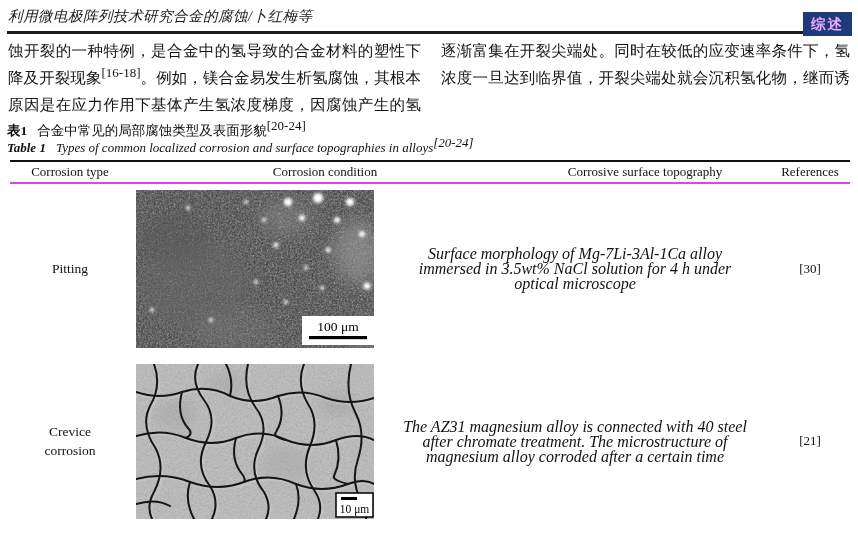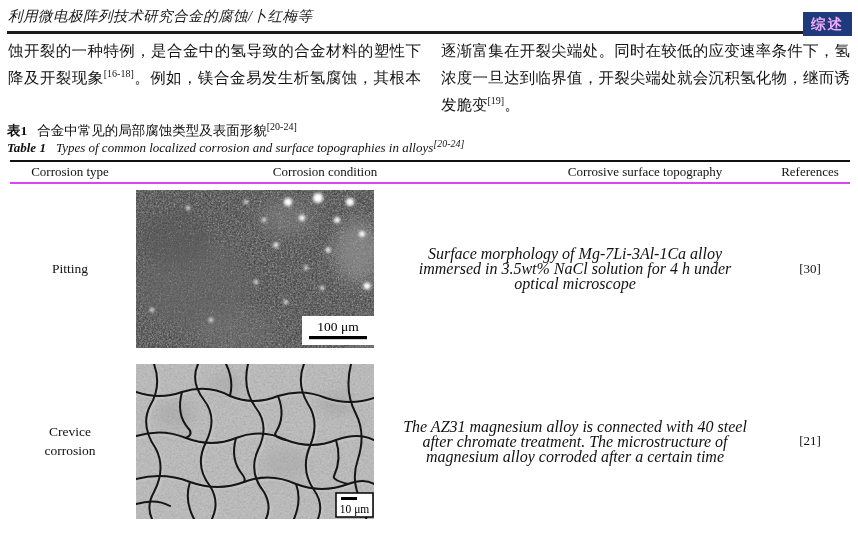--- a/index.html
+++ b/index.html
@@ -18,21 +18,21 @@
     left:803px;top:12px;width:49px;height:24px;background:#1e3a7b;color:#f0abfc;
     font-size:14.5px;font-weight:bold;display:flex;align-items:center;justify-content:center;
     letter-spacing:2px;z-index:3;
   }
   
   .bodycol{top:37px;font-size:15.5px;color:#141414;}
   .bodycol.left{left:8px;width:413px;}
   .bodycol.right{left:441px;width:409px;}
   .bline{height:27px;line-height:27px;text-align:justify;text-align-last:justify;white-space:nowrap;}
   .bline.lastline{text-align-last:left;}
-  sup{font-size:10px;line-height:0;vertical-align:super;letter-spacing:0;}
+  sup{font-size:13px;line-height:0;vertical-align:super;letter-spacing:0;}
   
   .cap-zh{left:7px;top:122px;font-size:13.5px;color:#101010;}
   .cap-en{left:7px;top:140px;font-size:13px;color:#101010;font-style:italic;}
   .cap-label{font-weight:bold;margin-right:10px;}
   
   .tbl{left:10px;top:160px;width:840px;border-top:2px solid #111;}
   .thead{display:flex;height:20px;border-bottom:2px solid #d946ef;font-size:13px;}
   .trow{display:flex;align-items:center;}
   .trow.r1{height:169px;}
   .trow.r2{height:176px;}
@@ -49,26 +49,26 @@
 </head>
 <body>
 
 <div class="abs running-title">利用微电极阵列技术研究合金的腐蚀/卜红梅等</div>
 <div class="abs header-rule"></div>
 <div class="abs badge">综述</div>
 
 <div class="abs bodycol left">
   <div class="bline">蚀开裂的一种特例，是合金中的氢导致的合金材料的塑性下</div>
   <div class="bline"><span>降及开裂现象</span><sup>[16-18]</sup><span>。例如，镁合金易发生析氢腐蚀，其根本</span></div>
+  <div class="bline">原因是在应力作用下基体产生氢浓度梯度，因腐蚀产生的氢</div>
 </div>
 
 <div class="abs bodycol right">
   <div class="bline">逐渐富集在开裂尖端处。同时在较低的应变速率条件下，氢</div>
   <div class="bline">浓度一旦达到临界值，开裂尖端处就会沉积氢化物，继而诱</div>
-  <div class="bline lastline"><span>发脆变</span><sup>[19]</sup><span>。</span></div>
 </div>
 
 <div class="abs cap-zh"><span class="cap-label">表1</span><span>合金中常见的局部腐蚀类型及表面形貌</span><sup>[20-24]</sup></div>
 <div class="abs cap-en"><span class="cap-label">Table 1</span><span>Types of common localized corrosion and surface topographies in alloys</span><sup>[20-24]</sup></div>
 
 <div class="abs tbl">
   <div class="thead">
     <div class="c c1">Corrosion type</div>
     <div class="c c3">Corrosion condition</div>
     <div class="c c2">Corrosive surface topography</div>

